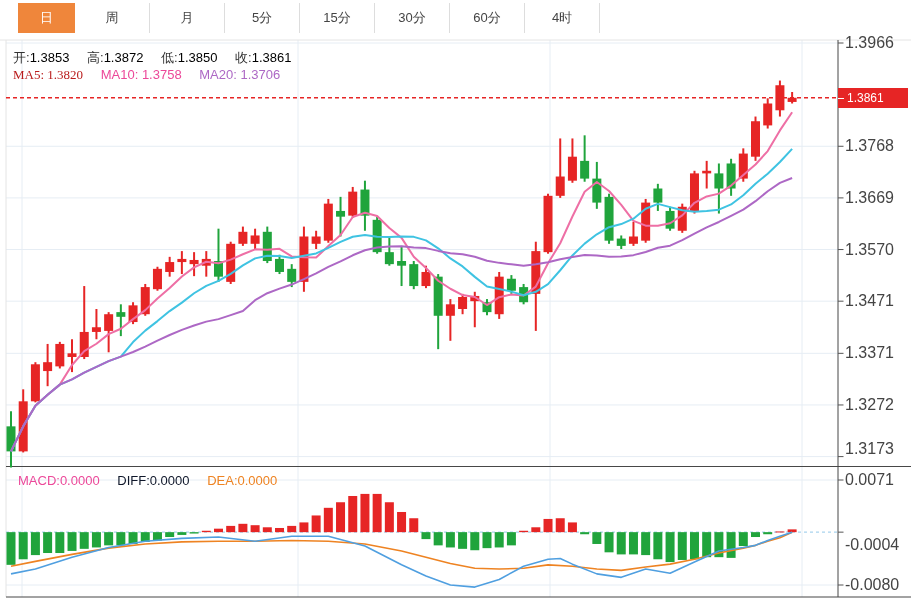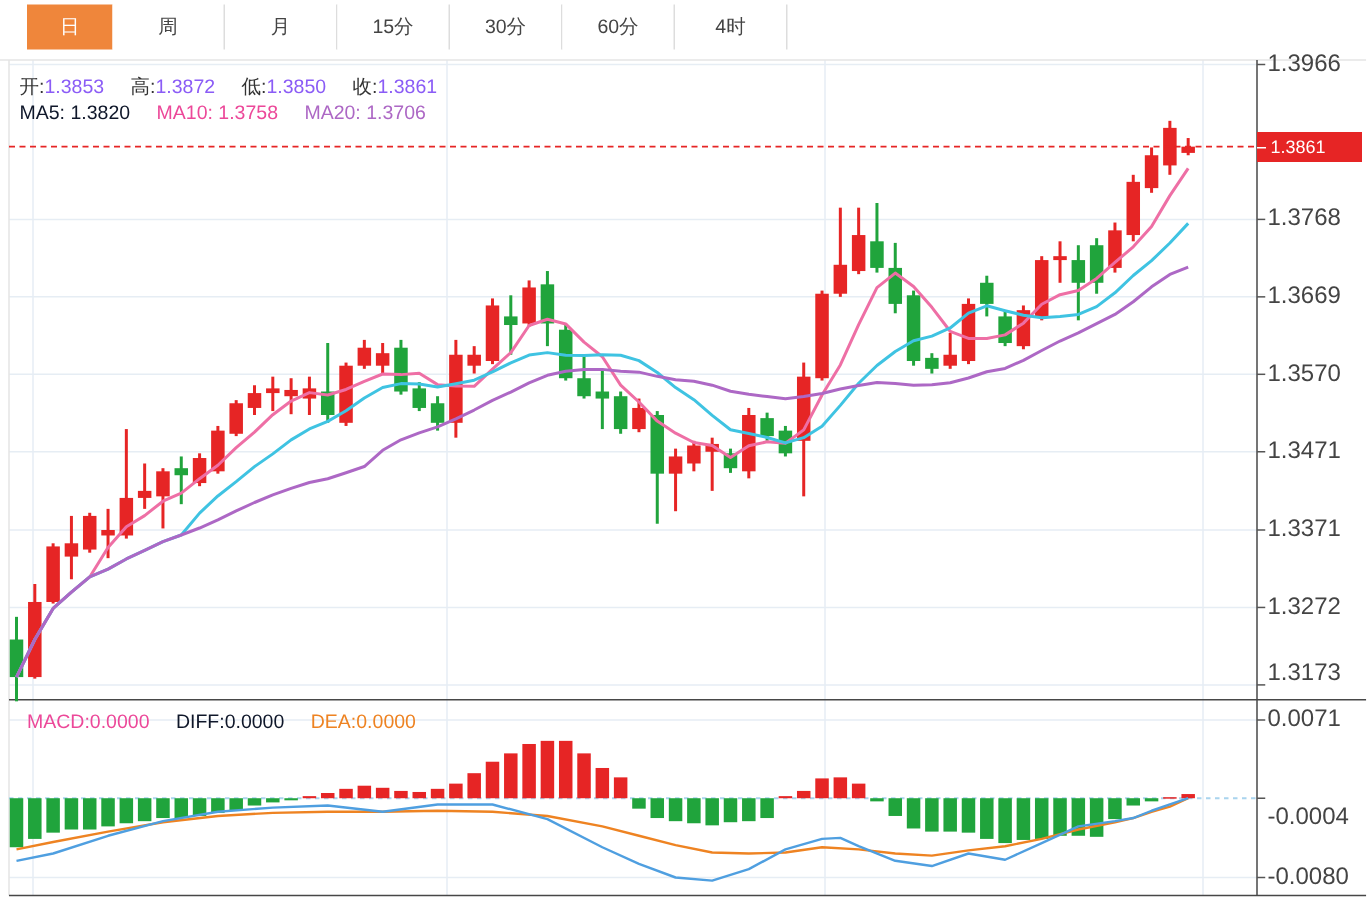--- a/index.html
+++ b/index.html
@@ -8,43 +8,44 @@
   
   .tabs{position:absolute;left:18px;top:3px;height:30px;display:flex;}
   .tab{width:75px;height:30px;line-height:30px;text-align:center;font-size:13px;color:#444;
        background:#fff;border-right:1px solid #ddd;cursor:pointer;box-sizing:border-box;}
   .tab:first-child{width:57px;}
   .tab.active{background:#ef863b;color:#fff;border-right:none;}
   
   .legend{position:absolute;font-size:13px;white-space:nowrap;}
   .legend .item{margin-right:14px;}
   .legend .lbl{color:#333;}
-  .legend .val{color:#8b5cf6;}
+  .legend .val{color:#000000;}
   .lg-ohlc{left:13px;top:49px;}
   .lg-ma{left:13px;top:67px;}
   .lg-macd{left:18px;top:473px;}
-  .c-ma5{color:#0f172a;} .c-ma10{color:#ec4899;} .c-ma20{color:#ad68c5;}
+  .c-ma5{color:#b91c1c;font-family:Liberation Serif, serif;} .c-ma10{color:#ec4899;} .c-ma20{color:#ad68c5;}
   .c-macd{color:#ec4899;} .c-diff{color:#0f172a;} .c-dea{color:#ee8322;}
   
   #chart-svg{position:absolute;left:0;top:0;}
   
   .axis-label{position:absolute;left:845px;font-size:16px;color:#444;line-height:16px;}
   .price-flag{position:absolute;left:838px;width:70px;height:20px;background:#e62525;color:#fff;
               font-size:12px;line-height:20px;padding-left:9px;box-sizing:border-box;}
   .price-flag::before{content:"";position:absolute;left:0;top:10px;width:6px;height:1px;background:#fff;}
 </style>
 </head>
 <body>
 
 <div class="stage">
 
   <div class="tabs">
     <div class="tab active">日</div>
     <div class="tab">周</div>
     <div class="tab">月</div>
+    <div class="tab">5分</div>
     <div class="tab">15分</div>
     <div class="tab">30分</div>
     <div class="tab">60分</div>
     <div class="tab">4时</div>
   </div>
 
   <svg id="chart-svg" width="911" height="600">
       <line x1="6" y1="43" x2="838" y2="43" stroke="#e6edf4" stroke-width="1"></line>
       <line x1="6" y1="146.26960907944516" x2="838" y2="146.26960907944516" stroke="#e6edf4" stroke-width="1"></line>
       <line x1="6" y1="197.90441361916774" x2="838" y2="197.90441361916774" stroke="#e6edf4" stroke-width="1"></line>

